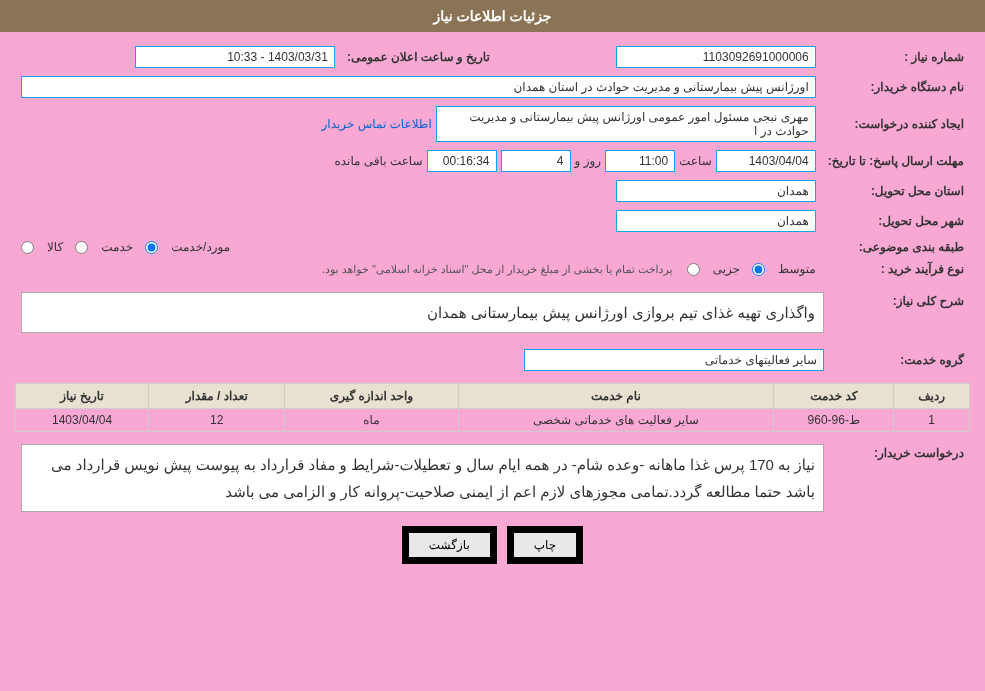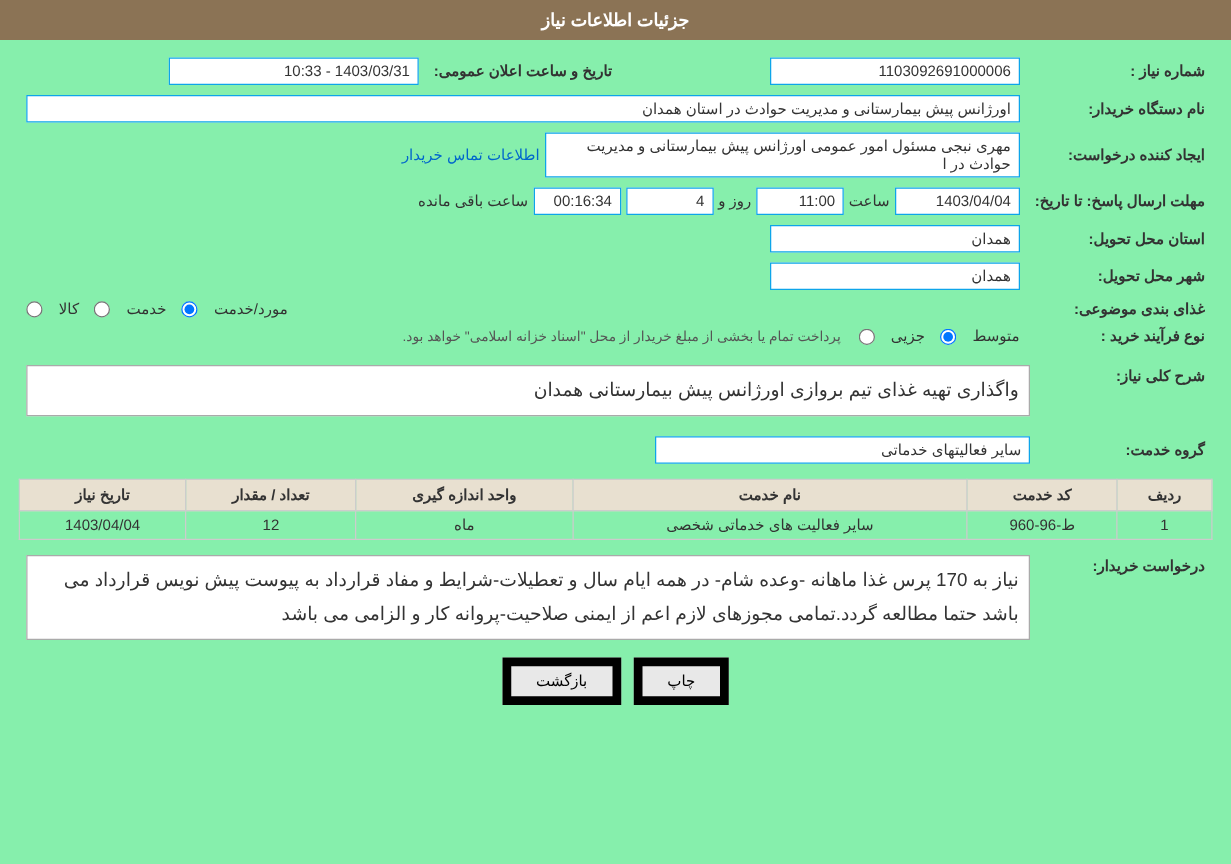--- a/index.html
+++ b/index.html
@@ -6,21 +6,21 @@
     body {
       font-family: Tahoma, Arial, sans-serif;
       font-size: 12px;
       background: #f0f0f0;
       direction: rtl;
       color: #333;
     }
     .page-container {
       max-width: 985px;
       margin: 0 auto;
-      background: #86efac;
+      background: #f9a8d4;
       min-height: 691px;
     }
     .header-bar {
       background: #8B7355;
       color: #fff;
       text-align: center;
       padding: 8px 10px;
       font-size: 14px;
       font-weight: bold;
     }
@@ -209,21 +209,21 @@
       </tr>
 
       <tr>
         <td class="label-cell">شهر محل تحویل:</td>
         <td colspan="3" class="value-cell">
           <div class="input-box" style="width:200px;">همدان</div>
         </td>
       </tr>
 
       <tr>
-        <td class="label-cell">غذای بندی موضوعی:</td>
+        <td class="label-cell">طبقه بندی موضوعی:</td>
         <td colspan="3" class="value-cell">
           <div class="radio-group">
             <div class="radio-item">
               <span>کالا</span>
               <input type="radio" name="tabaqe" style="">
             </div>
             <div class="radio-item">
               <span>خدمت</span>
               <input type="radio" name="tabaqe" style="">
             </div>

